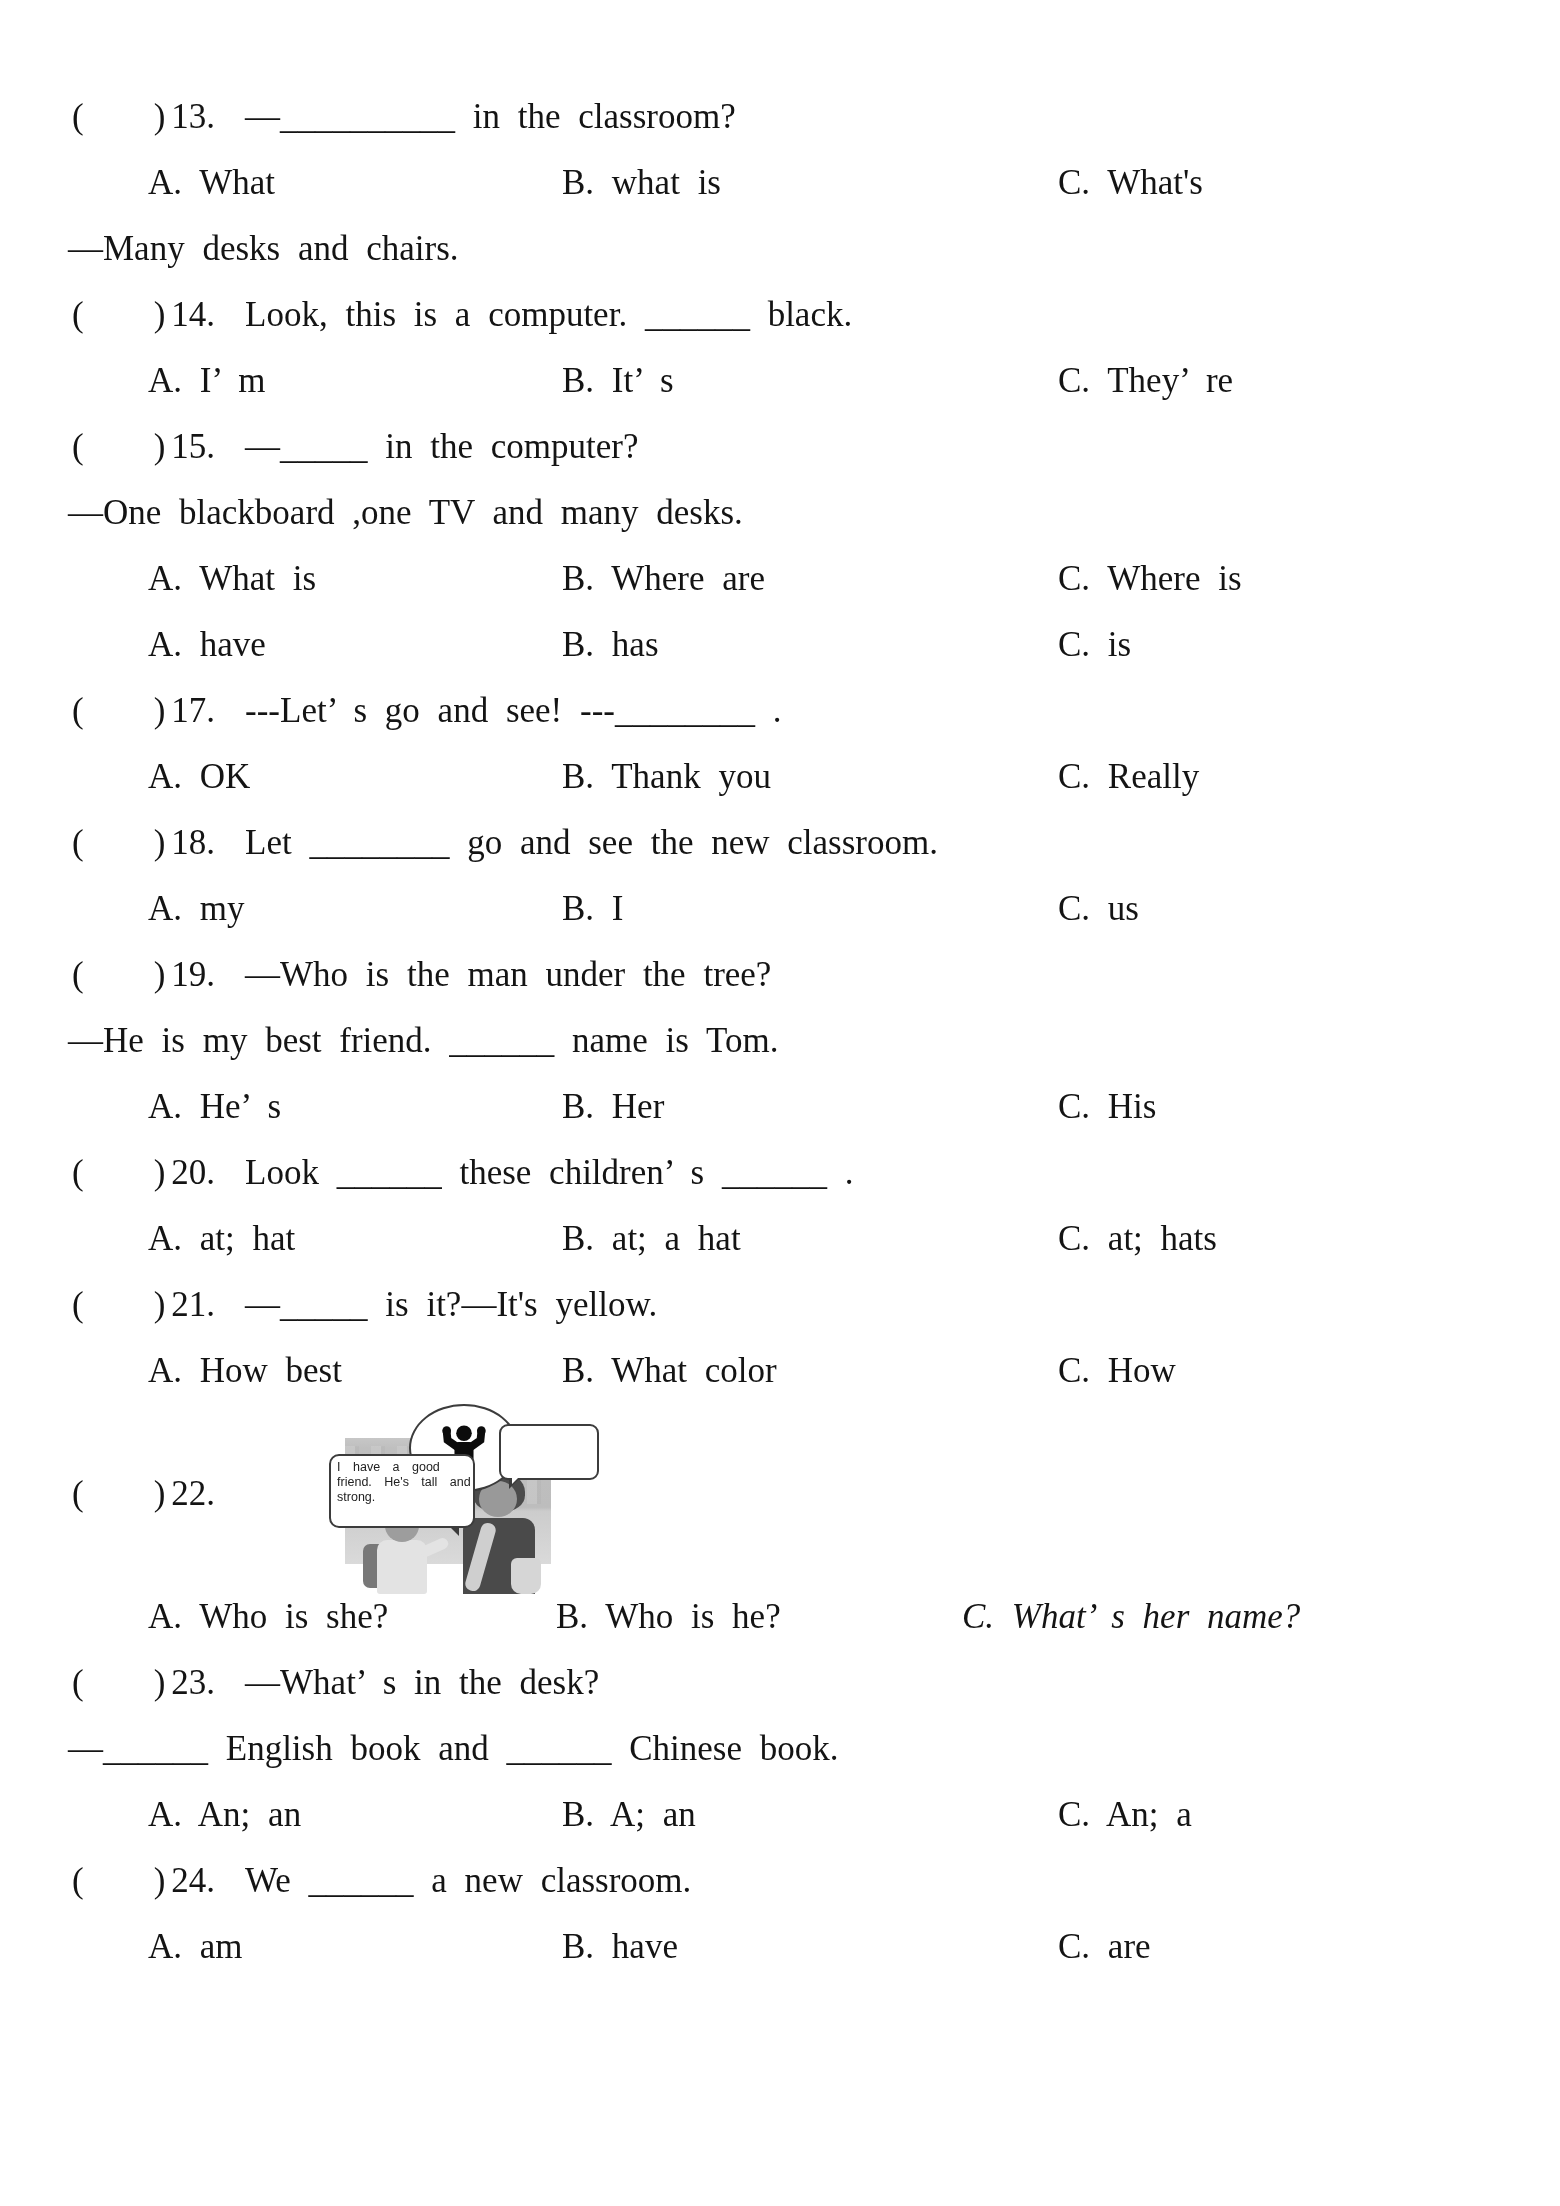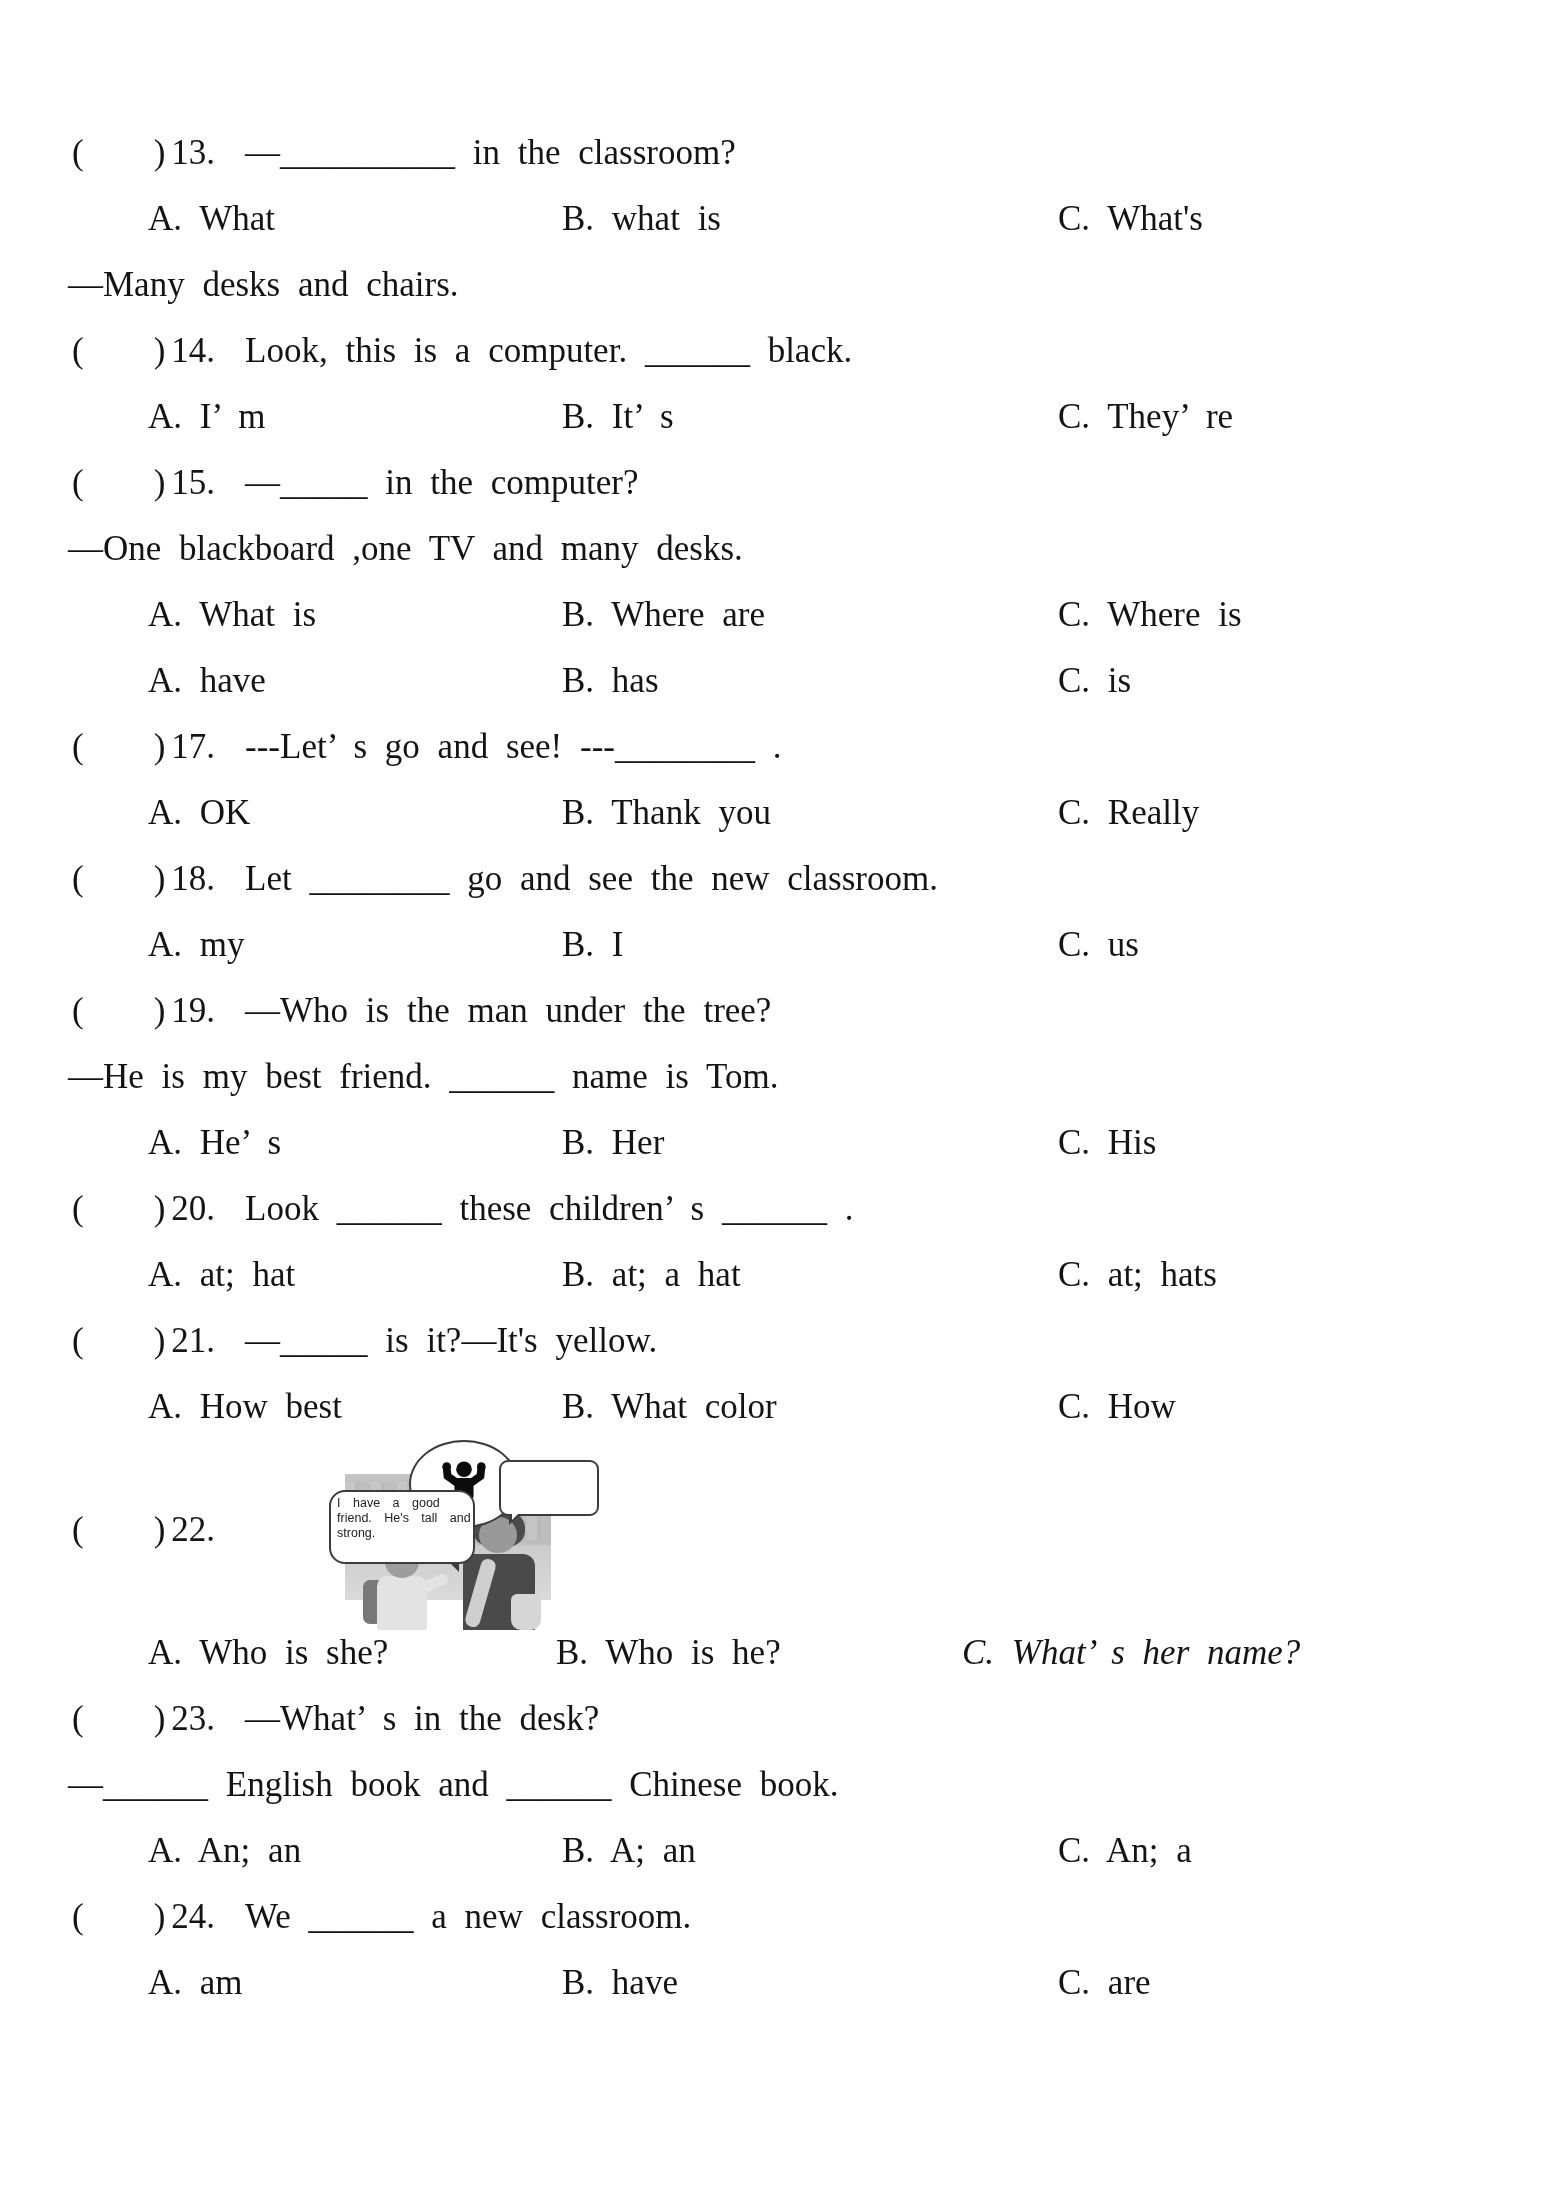--- a/index.html
+++ b/index.html
@@ -1,20 +1,20 @@
 <!DOCTYPE html>
 <html><head>
 <meta charset="utf-8">
 <style>
   html,body { margin:0; padding:0; background:#ffffff; }
   .page {
     position:relative; width:1560px; height:2206px; background:#ffffff;
     font-family:"Liberation Serif", serif; color:#141414; overflow:hidden;
   }
-  #lines { padding-top:120px; }
+  #lines { padding-top:68px;margin-top:16px; }
   .line { position:relative; height:66px; line-height:66px; font-size:35px;
           white-space:nowrap; word-spacing:9px; }
   .q    { padding-left:72px; }
   .cont { padding-left:68px; }
   .paren { display:inline-block; }
   .paren-gap { display:inline-block; width:70px; }
   .qnum { display:inline-block; margin:0 30px 0 6px; }
   .opts { height:66px; }
   .opt { position:absolute; top:0; }
   .opt.a { left:148px; }
@@ -35,21 +35,21 @@
   .photo .board-texture { position:absolute; left:0; top:8px; right:0; height:58px;
            background:repeating-linear-gradient(90deg, rgba(255,255,255,.25) 0 10px,
              rgba(0,0,0,.05) 10px 14px, rgba(255,255,255,0) 14px 26px); opacity:.5; }
   .cloud { position:absolute; left:78px; top:-6px; width:106px; height:84px;
            background:#fff; border:2px solid #3c3c3c; border-radius:50%;
            display:flex; align-items:center; justify-content:center; z-index:3; }
   .cloud:after { content:""; position:absolute; left:-10px; bottom:6px; width:22px; height:18px;
            background:#fff; border:2px solid #3c3c3c; border-radius:50%; }
   .flex-man { width:52px; height:52px; }
   .bubble-l { position:absolute; left:-2px; top:44px; width:130px; height:62px; z-index:4;
-           background:#fff; border:2px solid #3c3c3c; border-radius:16px;
+           background:#fff; border:2px solid #3c3c3c; border-radius:10px;
            padding:4px 6px; font-size:12.5px; line-height:15px; color:#222; }
   .bubble-l span { display:block; }
   .bubble-l:after { content:""; position:absolute; right:14px; bottom:-10px;
            border:10px solid transparent; border-top-color:#3c3c3c; border-bottom:0;
            border-right:0; }
   .bubble-r { position:absolute; left:168px; top:14px; width:96px; height:52px; z-index:3;
            background:#fff; border:2px solid #3c3c3c; border-radius:9px; }
   .bubble-r:after { content:""; position:absolute; left:8px; bottom:-11px;
            border:11px solid transparent; border-top-color:#3c3c3c; border-bottom:0;
            border-left:0; }

